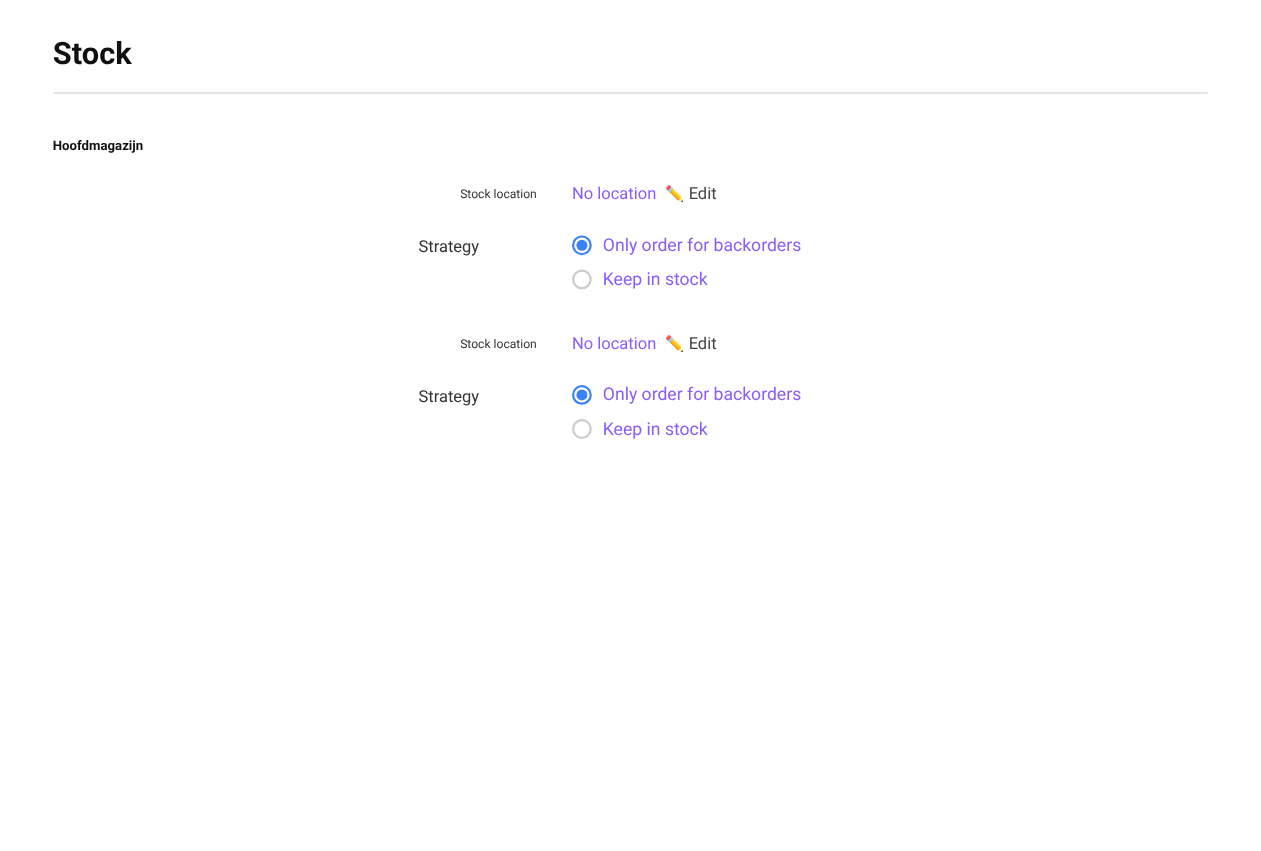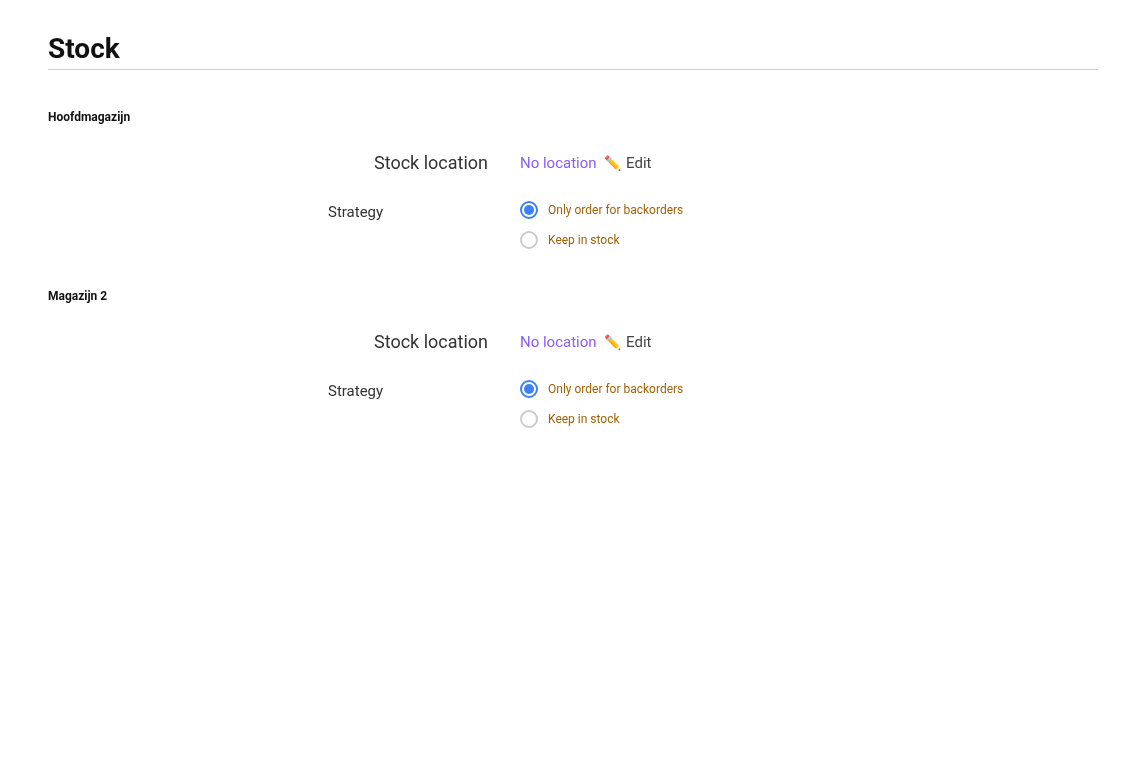--- a/index.html
+++ b/index.html
@@ -18,21 +18,21 @@
     }
 
     .page-container {
       padding: 32px 48px;
     }
 
     .page-title {
       font-size: 28px;
       font-weight: 700;
       color: #111111;
-      margin-bottom: 4px;
+      margin-bottom: 19px;
     }
 
     .divider {
       border: none;
       border-top: 1px solid #d0d0d0;
       margin-bottom: 40px;
     }
 
     .section {
       margin-bottom: 40px;
@@ -46,21 +46,21 @@
     }
 
     .field-row {
       display: flex;
       align-items: center;
       margin-bottom: 28px;
       padding-left: 280px;
     }
 
     .field-label {
-      font-size: 18px;
+      font-size: 11px;
       color: #333333;
       width: 160px;
       text-align: right;
       margin-right: 32px;
       flex-shrink: 0;
     }
 
     .field-value {
       display: flex;
       align-items: center;
@@ -88,21 +88,21 @@
       display: flex;
       align-items: flex-start;
       padding-left: 280px;
       margin-bottom: 32px;
     }
 
     .strategy-label {
       font-size: 15px;
       color: #333333;
       width: 160px;
-      text-align: left;
+      text-align: center;
       margin-right: 32px;
       flex-shrink: 0;
       padding-top: 2px;
     }
 
     .strategy-options {
       display: flex;
       flex-direction: column;
       gap: 12px;
     }
@@ -134,22 +134,22 @@
 
     .radio-button.selected::after {
       content: '';
       width: 10px;
       height: 10px;
       border-radius: 50%;
       background: #3b82f6;
     }
 
     .radio-label {
-      font-size: 12px;
-      color: #a16207;
+      font-size: 16px;
+      color: #8b5cf6;
     }
 
     .no-location-text {
       color: #8b5cf6;
       font-size: 15px;
     }
   </style>
 </head>
 <body>
 
@@ -181,21 +181,20 @@
         </div>
         <div class="radio-option">
           <div class="radio-button"></div>
           <span class="radio-label">Keep in stock</span>
         </div>
       </div>
     </div>
   </div>
 
   <div class="section">
-    <h2 class="section-title">Magazijn 2</h2>
 
     <div class="field-row">
       <span class="field-label">Stock location</span>
       <div class="field-value">
         <span class="no-location-text">No location</span>
         <a class="edit-link">
           <span class="edit-icon">✏️</span>
           <span>Edit</span>
         </a>
       </div>

